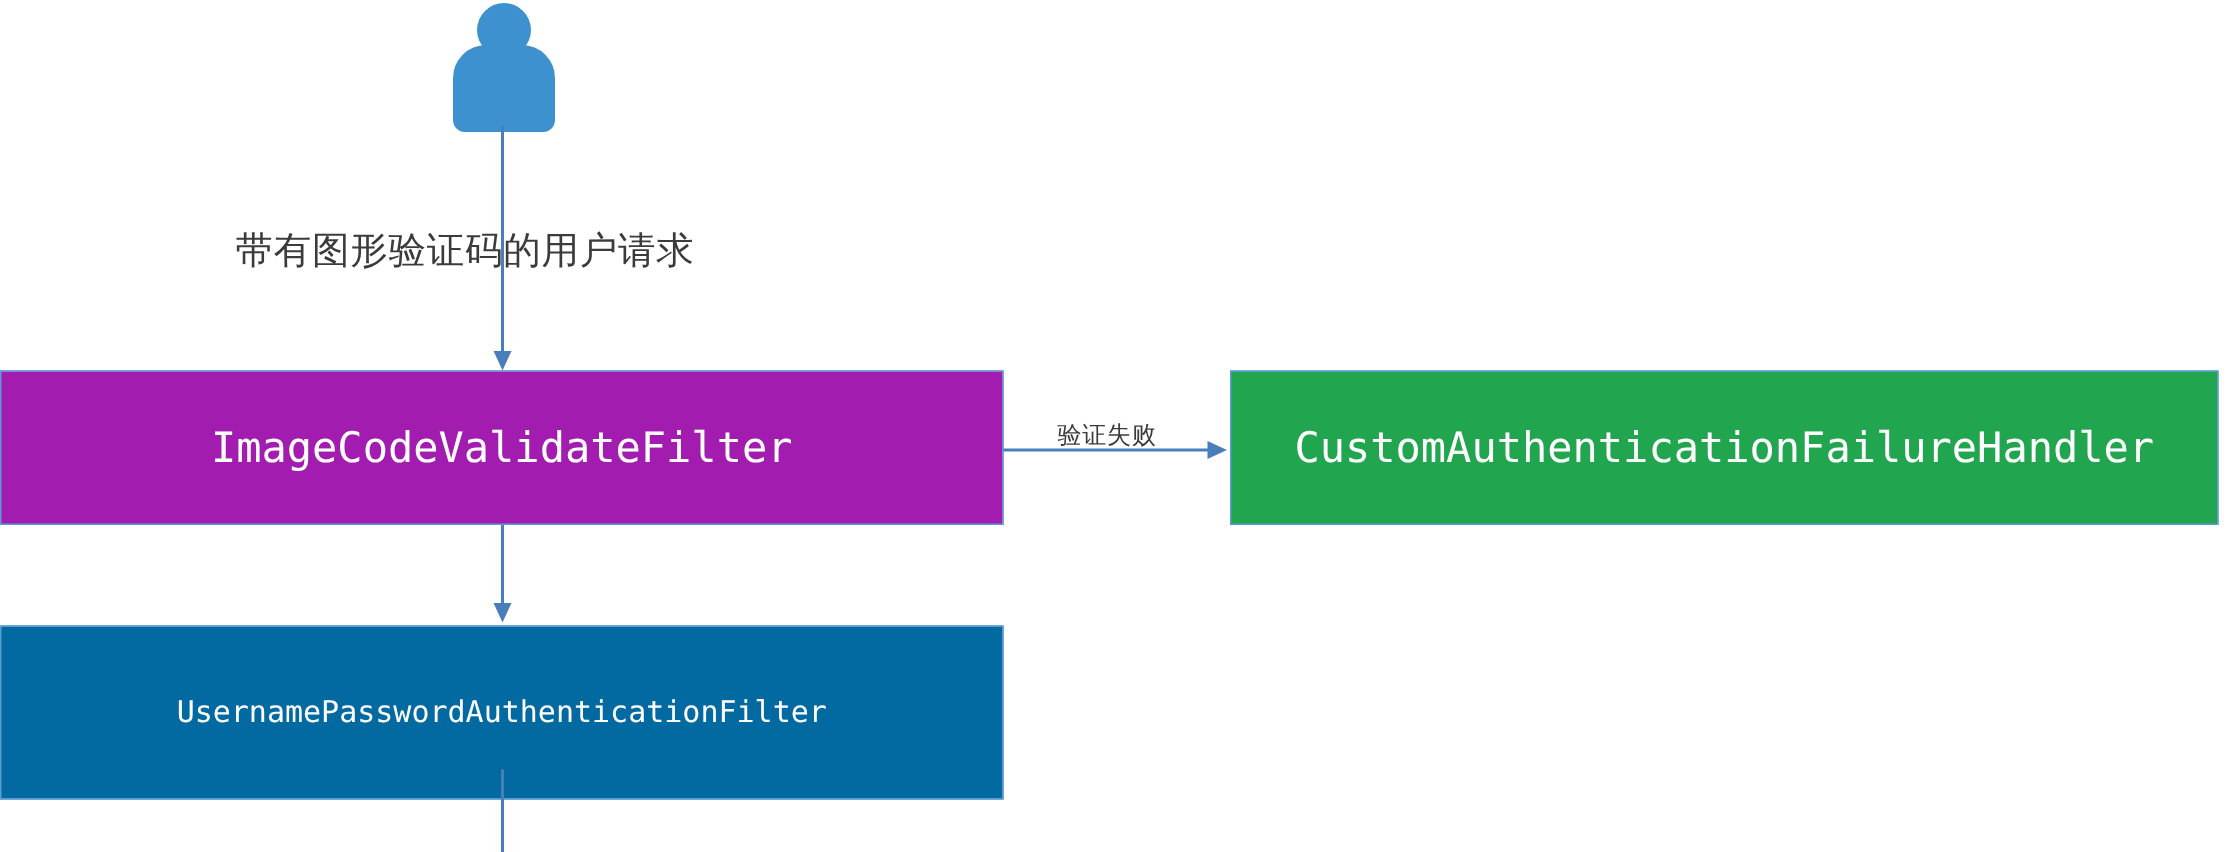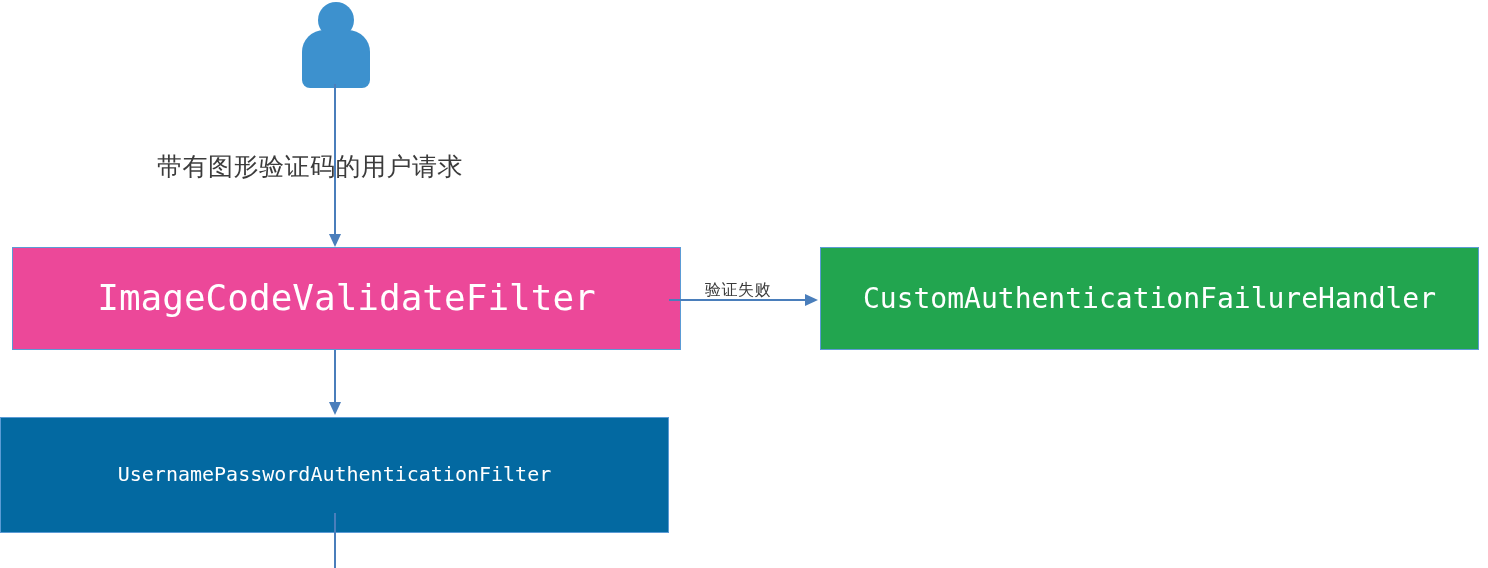--- a/index.html
+++ b/index.html
@@ -91,23 +91,22 @@
     display: block;
     line-height: 1.18;
     white-space: nowrap;
   }
 
   .node-filter {
     left: 0px;
     top: 247px;
     width: 669px;
     height: 103px;
-    background: #ec4899;
-    font-size: 36px;
-    margin-left: 12px;
+    background: #a21caf;
+    font-size: 28px;
   }
   .node-handler {
     left: 820px;
     top: 247px;
     width: 659px;
     height: 103px;
     background: #22A54F;
     font-size: 28px;
     justify-content: center;
   }

